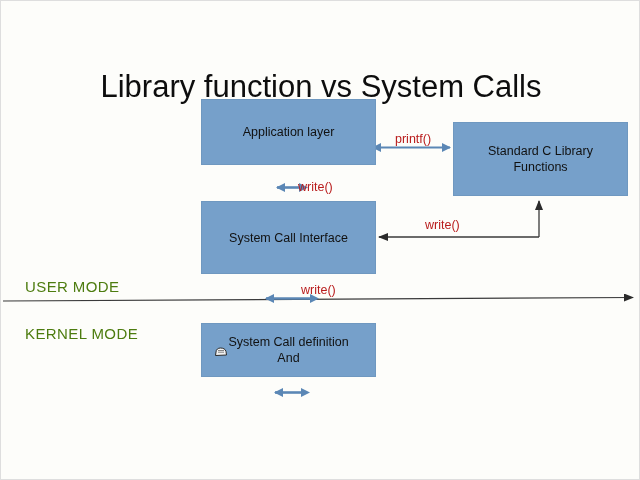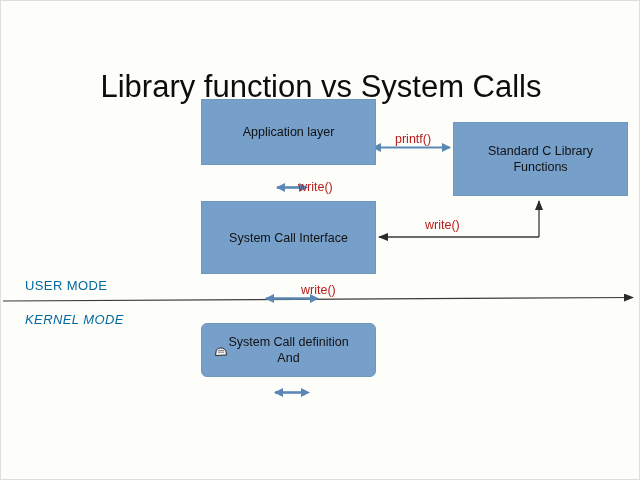--- a/index.html
+++ b/index.html
@@ -38,22 +38,22 @@
     align-items: center;
     justify-content: center;
     text-align: center;
     color: #111111;
     font-size: 12.5px;
     line-height: 16px;
   }
   .node span { display: block; }
   .mode-label {
     position: absolute;
-    font-size: 13px;
-    color: #0369a1;
+    font-size: 15px;
+    color: #4d7c0f;
     letter-spacing: 0.4px;
     white-space: nowrap;
   }
   .edge-label {
     position: absolute;
     font-size: 12.5px;
     color: #b91c1c;
     white-space: nowrap;
   }
   svg.overlay {
@@ -132,34 +132,34 @@
     <div>
       <span>Standard C Library</span>
       <span>Functions</span>
     </div>
   </div>
 
   <div class="node" style="left:200px; top:200px; width:175px; height:73px;">
     <span>System Call Interface</span>
   </div>
 
-  <div class="node" style="left:200px; top:322px; width:175px; height:54px;border-radius:6px;">
+  <div class="node" style="left:200px; top:322px; width:175px; height:54px;">
     <div>
       <span>System Call definition</span>
       <span>And</span>
     </div>
   </div>
 
 
   <svg class="cursor-glyph" viewBox="0 0 14 13" xmlns="http://www.w3.org/2000/svg">
     <path d="M2 7 C2 4.5 4 3 6.5 3 C9 3 11.5 4 12 6.5 L12.5 10 L1.5 10.5 Z" fill="#f2f2f2" stroke="#2b2b2b" stroke-width="1"></path>
     <path d="M4 5.5 L10 5.5 M4 7.2 L10 7.2" stroke="#555" stroke-width="0.7"></path>
   </svg>
 
   <div class="mode-label" style="left:24px; top:277px;">USER MODE</div>
-  <div class="mode-label" style="left:24px; top:311px;font-style:italic;">KERNEL MODE</div>
+  <div class="mode-label" style="left:24px; top:324px;">KERNEL MODE</div>
 
   <div class="edge-label" style="left:394px; top:131px;">printf()</div>
   <div class="edge-label" style="left:297px; top:179px;">write()</div>
   <div class="edge-label" style="left:424px; top:217px;">write()</div>
   <div class="edge-label" style="left:300px; top:282px;">write()</div>
 
 </div>
 
 </body></html>

